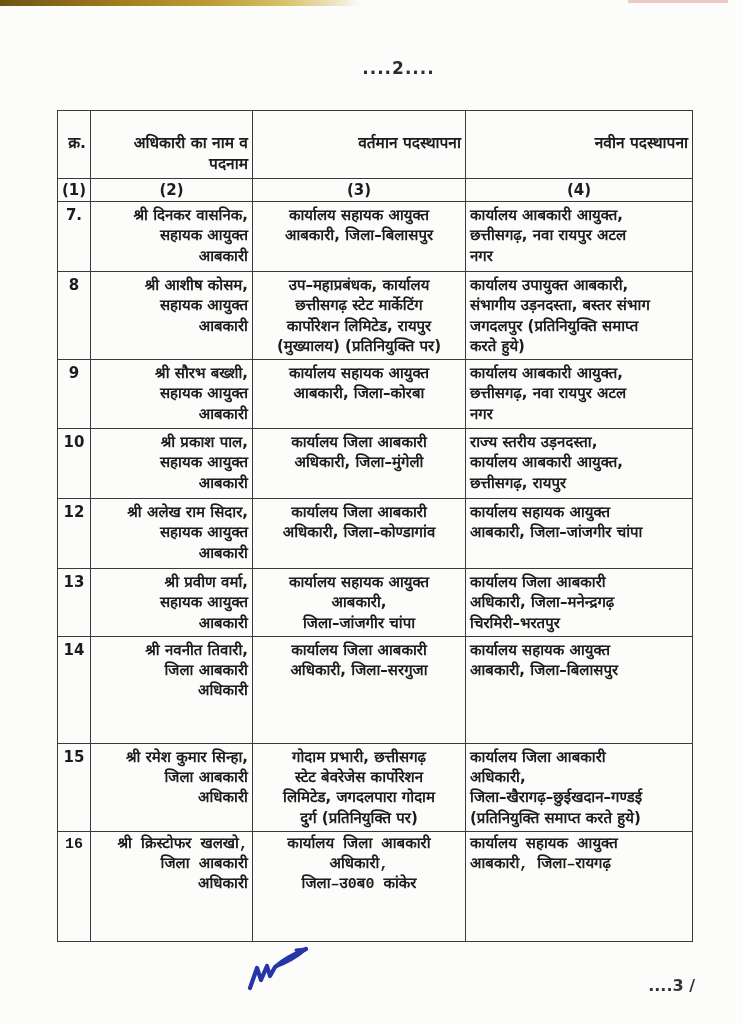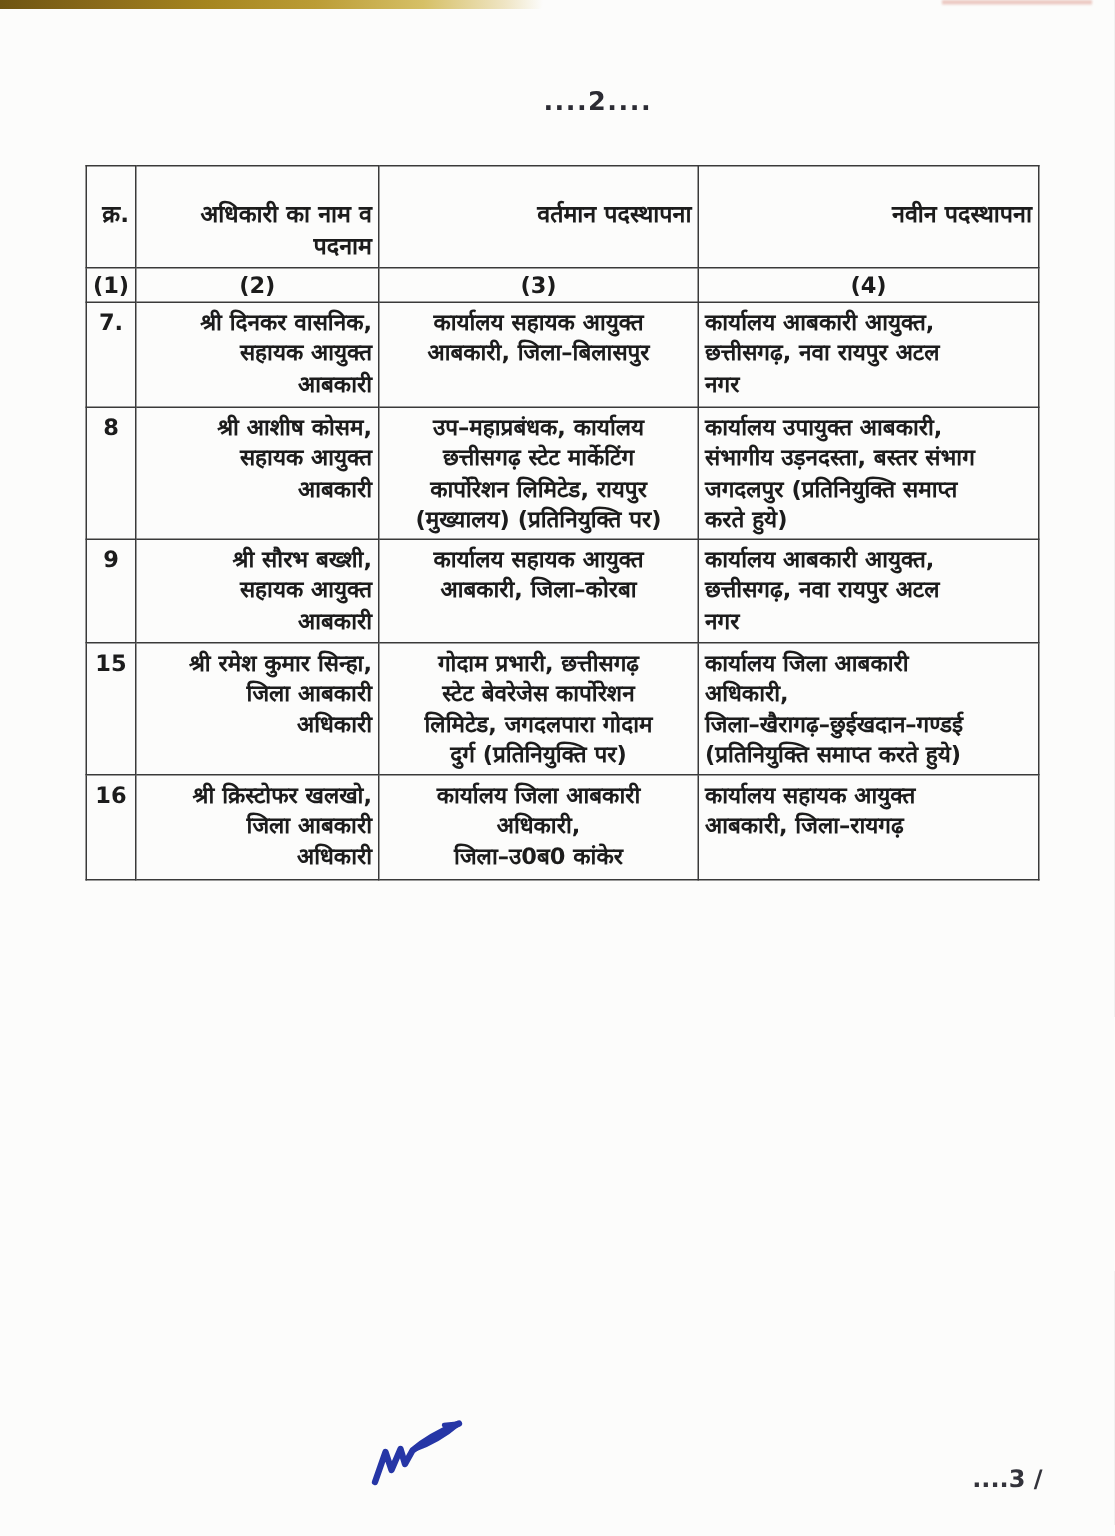--- a/index.html
+++ b/index.html
@@ -167,24 +167,67 @@
       <td class="cell-name">श्री सौरभ बख्शी,
 सहायक आयुक्त
 आबकारी</td>
       <td class="cell-cur">कार्यालय सहायक आयुक्त
 आबकारी, जिला–कोरबा</td>
       <td class="cell-new">कार्यालय आबकारी आयुक्त,
 छत्तीसगढ़, नवा रायपुर अटल
 नगर</td>
     </tr>
 
-
-
-
-
+    <tr>
+      <td class="cell-sn">10</td>
+      <td class="cell-name">श्री प्रकाश पाल,
+सहायक आयुक्त
+आबकारी</td>
+      <td class="cell-cur">कार्यालय जिला आबकारी
+अधिकारी, जिला–मुंगेली</td>
+      <td class="cell-new">राज्य स्तरीय उड़नदस्ता,
+कार्यालय आबकारी आयुक्त,
+छत्तीसगढ़, रायपुर</td>
+    </tr>
+
+
+    <tr>
+      <td class="cell-sn">12</td>
+      <td class="cell-name">श्री अलेख राम सिदार,
+सहायक आयुक्त
+आबकारी</td>
+      <td class="cell-cur">कार्यालय जिला आबकारी
+अधिकारी, जिला–कोण्डागांव</td>
+      <td class="cell-new">कार्यालय सहायक आयुक्त
+आबकारी, जिला–जांजगीर चांपा</td>
+    </tr>
+
+    <tr>
+      <td class="cell-sn">13</td>
+      <td class="cell-name">श्री प्रवीण वर्मा,
+सहायक आयुक्त
+आबकारी</td>
+      <td class="cell-cur">कार्यालय सहायक आयुक्त
+आबकारी,
+जिला–जांजगीर चांपा</td>
+      <td class="cell-new">कार्यालय जिला आबकारी
+अधिकारी, जिला–मनेन्द्रगढ़
+चिरमिरी–भरतपुर</td>
+    </tr>
+
+    <tr>
+      <td class="cell-sn">14</td>
+      <td class="cell-name">श्री नवनीत तिवारी,
+जिला आबकारी
+अधिकारी</td>
+      <td class="cell-cur">कार्यालय जिला आबकारी
+अधिकारी, जिला–सरगुजा</td>
+      <td class="cell-new">कार्यालय सहायक आयुक्त
+आबकारी, जिला–बिलासपुर</td>
+    </tr>
 
     <tr>
       <td class="cell-sn">15</td>
       <td class="cell-name">श्री रमेश कुमार सिन्हा,
 जिला आबकारी
 अधिकारी</td>
       <td class="cell-cur">गोदाम प्रभारी, छत्तीसगढ़
 स्टेट बेवरेजेस कार्पोरेशन
 लिमिटेड, जगदलपारा गोदाम
 दुर्ग (प्रतिनियुक्ति पर)</td>

